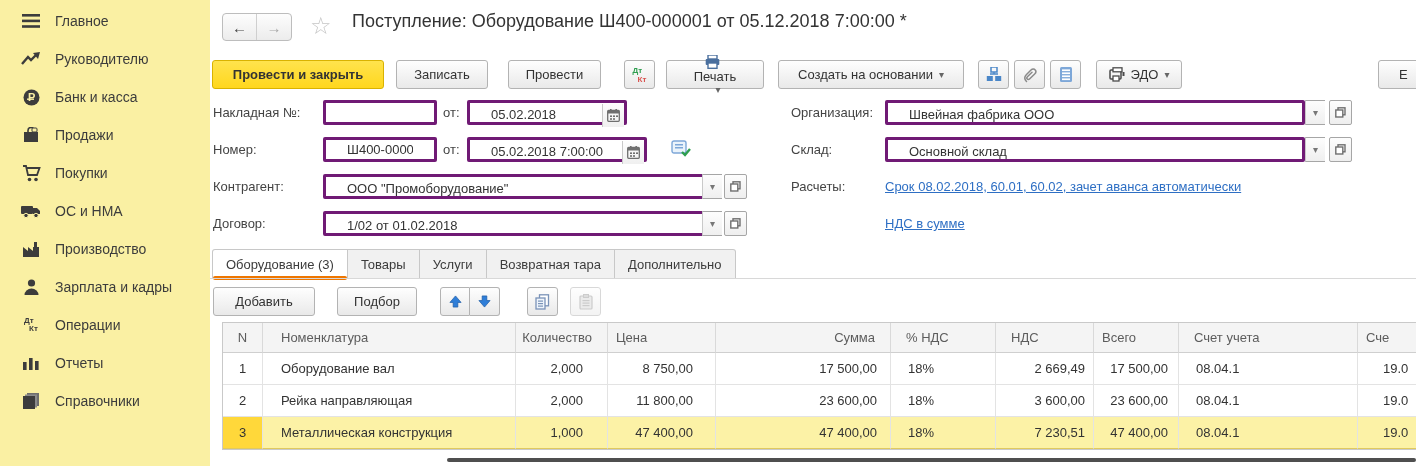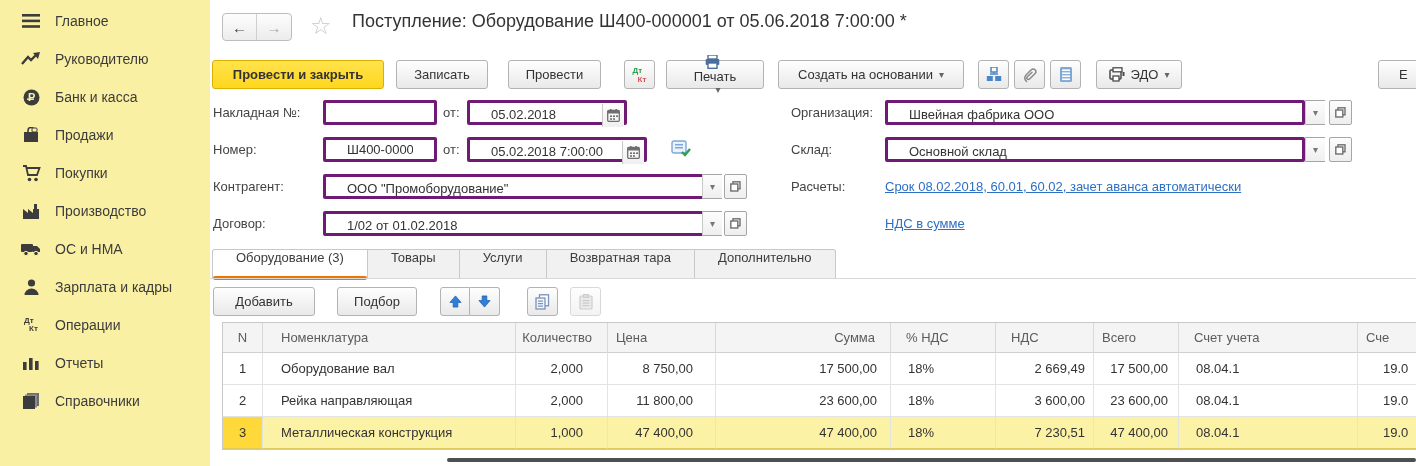--- a/index.html
+++ b/index.html
@@ -34,21 +34,21 @@
   
   .flabel { position:absolute; font-size:13px; color:#444; white-space:nowrap; }
   .field { position:absolute; height:25px; border:3px solid #701a75; border-radius:2px; background:#fff; font-size:13px; color:#333; padding:0 21px; font-family:inherit; }
   .combo-caret { position:absolute; width:20px; height:25px; display:flex; align-items:center; justify-content:center; color:#777; font-size:10px; border-left:1px solid #c9c9c9; cursor:pointer; background:linear-gradient(#fdfdfd,#efefef); border-top:1px solid #a6a6a6; border-bottom:1px solid #a6a6a6; }
   .sq-btn { position:absolute; width:23px; height:25px; border:1px solid #a6a6a6; border-radius:2px; background:linear-gradient(#fdfdfd,#eee); display:flex; align-items:center; justify-content:center; cursor:pointer; }
   .cal-btn { position:absolute; width:22px; height:23px; top:1px; border-left:1px solid #c9c9c9; display:flex; align-items:center; justify-content:center; background:linear-gradient(#fdfdfd,#f0f0f0); cursor:pointer; }
   .link { position:absolute; color:#2e6fc4; text-decoration:underline; font-size:13px; white-space:nowrap; cursor:pointer; }
 
   
   #tabs { position:absolute; left:2px; top:248px; display:flex; align-items:flex-end; height:31px; }
-  .tab { height:30px; padding:0 23px; display:flex; background:#f1f1f1; border:1px solid #c8c8c8; border-left:none; font-size:13px; color:#3c3c3c; cursor:pointer; position:relative; }
+  .tab { height:30px; padding:0 13px; display:flex; align-items:center; background:#f1f1f1; border:1px solid #c8c8c8; border-left:none; font-size:13px; color:#3c3c3c; cursor:pointer; position:relative; }
   .tab:first-child { border-left:1px solid #c8c8c8; border-top-left-radius:3px; }
   .tab:last-child { border-top-right-radius:3px; }
   .tab.active { background:#fff; border-bottom-color:#fff; }
   .tab.active::after { content:""; position:absolute; left:0; right:0; bottom:-2px; height:4px; background:#ee7600; border-radius:2px; }
   #tabs-baseline { position:absolute; left:0; top:278px; width:100%; border-bottom:1px solid #d8d8d8; }
 
   
   #tbl-toolbar { position:absolute; left:0; top:287px; width:100%; height:30px; }
   .icon-btn { padding:0 5px; width:31px; }
   .btn.disabled { opacity:.5; cursor:default; }
@@ -132,40 +132,40 @@
         <svg width="19" height="17" viewBox="0 0 19 17">
           <path d="M1 1 h3 l2 9 h9 l2.5-7 H5" stroke="#3c3c3c" stroke-width="1.8" fill="none"></path>
           <circle cx="7.5" cy="14.5" r="1.8" fill="#3c3c3c"></circle>
           <circle cx="14" cy="14.5" r="1.8" fill="#3c3c3c"></circle>
         </svg>
       </span>
     <span class="lbl">Покупки</span>
   </div>
   <div class="side-item">
     <span class="ic">
-        <svg width="18" height="15" viewBox="0 0 18 15">
-          <path d="M1 15 V5 l5 4 V5 l5 4 V5 h6 v10 z" fill="#3c3c3c"></path>
-          <rect x="12" y="0" width="3" height="6" fill="#3c3c3c"></rect>
-        </svg>
-      </span>
-    <span class="lbl">Производство</span>
-  </div>
-  <div class="side-item">
-    <span class="ic">
         <svg width="20" height="14" viewBox="0 0 20 14">
           <rect x="0" y="2" width="12" height="8" rx="1" fill="#3c3c3c"></rect>
           <path d="M12 4 h4 l3 3 v3 h-7 z" fill="#3c3c3c"></path>
           <circle cx="5" cy="11.5" r="2.2" fill="#3c3c3c" stroke="#faf0a3"></circle>
           <circle cx="15" cy="11.5" r="2.2" fill="#3c3c3c" stroke="#faf0a3"></circle>
         </svg>
       </span>
     <span class="lbl">ОС и НМА</span>
   </div>
   <div class="side-item">
     <span class="ic">
+        <svg width="18" height="15" viewBox="0 0 18 15">
+          <path d="M1 15 V5 l5 4 V5 l5 4 V5 h6 v10 z" fill="#3c3c3c"></path>
+          <rect x="12" y="0" width="3" height="6" fill="#3c3c3c"></rect>
+        </svg>
+      </span>
+    <span class="lbl">Производство</span>
+  </div>
+  <div class="side-item">
+    <span class="ic">
         <svg width="15" height="16" viewBox="0 0 15 16">
           <circle cx="7.5" cy="4" r="3.6" fill="#3c3c3c"></circle>
           <path d="M0.5 16 a7 6.5 0 0 1 14 0 z" fill="#3c3c3c"></path>
         </svg>
       </span>
     <span class="lbl">Зарплата и кадры</span>
   </div>
   <div class="side-item">
     <span class="ic">
         <span class="dtkt-mini"><span>Дт</span><br><span class="k">Кт</span></span>
@@ -198,21 +198,21 @@
 
   <div id="navgroup">
     <div class="navbtn">
         <span>←</span>
       </div>
     <div class="navbtn">
         <span>→</span>
       </div>
   </div>
   <div id="fav-star"><span>☆</span></div>
-  <div id="page-title">Поступление: Оборудование Ш400-000001 от 05.06.2018 7:00:00 *</div>
+  <div id="page-title">Поступление: Оборудование Ш400-000001 от 05.12.2018 7:00:00 *</div>
 
   <div id="toolbar">
     <div class="btn btn-yellow" style="left:2px; width:172px;">
         <span>Провести и закрыть</span>
       </div>
     <div class="btn" style="left:186px; width:92px;">
         <span>Записать</span>
       </div>
     <div class="btn" style="left:298px; width:93px;">
         <span>Провести</span>

